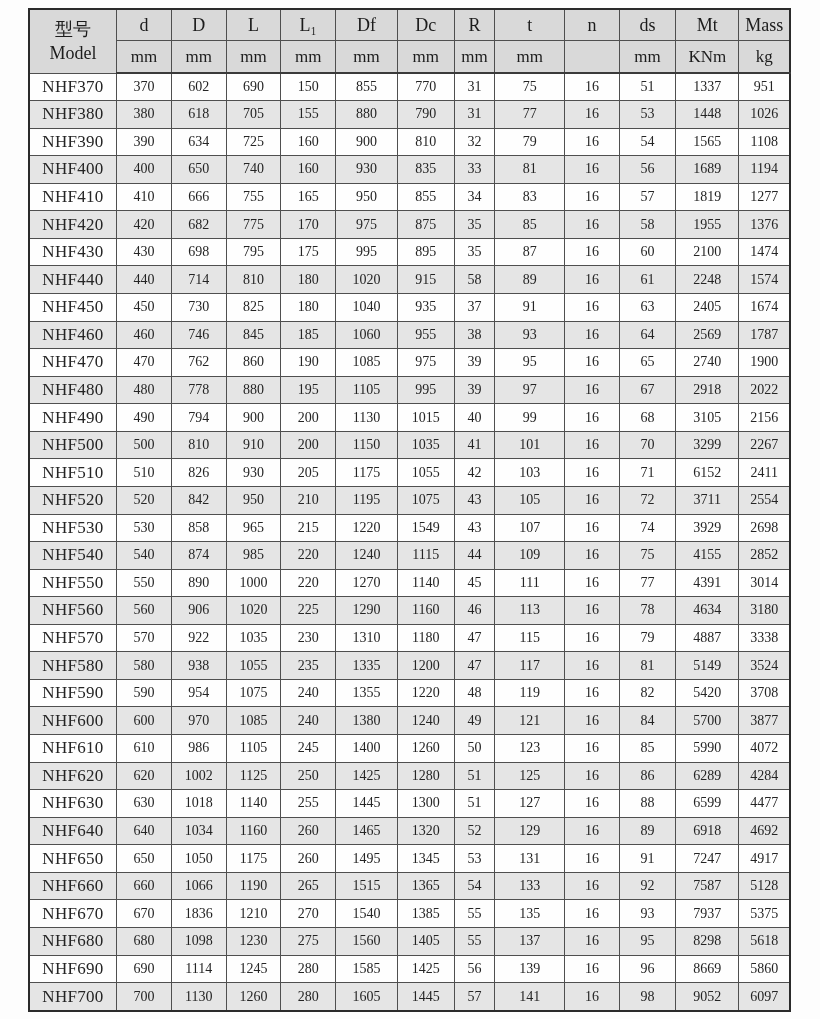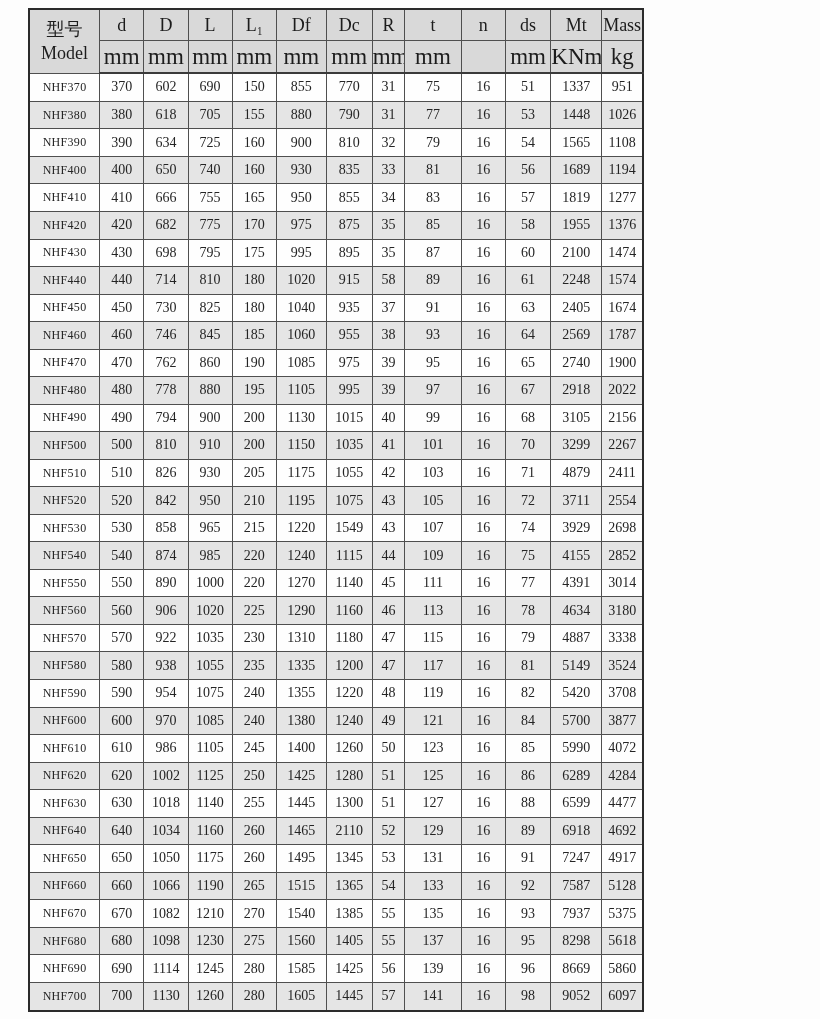--- a/index.html
+++ b/index.html
@@ -15,21 +15,21 @@
   }
   .page {
     position: relative;
     width: 820px;
     height: 1019px;
   }
   table.spec {
     position: absolute;
     left: 28px;
     top: 8px;
-    width: 616px;
+    width: 763px;
     height: 1004px;
     border-collapse: collapse;
     table-layout: fixed;
     background: #fff;
   }
   table.spec th, table.spec td {
     border: 1px solid #4f4f4f;
     text-align: center;
     vertical-align: middle;
     padding: 0;
@@ -37,32 +37,32 @@
     white-space: nowrap;
   }
   table.spec {
     border: 2px solid #2b2b2b;
   }
   thead th {
     background: #d9d9d9;
     font-weight: normal;
   }
   thead tr.names th { height: 30px; font-size: 18px; }
-  thead tr.units th { height: 31px; font-size: 23px; }
+  thead tr.units th { height: 31px; font-size: 17px; }
   thead tr.units th { border-bottom: 2px solid #3a3a3a; }
   th.model-header {
     font-size: 16px;
     line-height: 1.35;
   }
   tbody td {
     font-size: 14px;
     color: #242424;
   }
   tbody td.model-cell {
-    font-size: 12px;
+    font-size: 17px;
     letter-spacing: 0.3px;
   }
   tbody tr { background: #fefefe; }
   tbody tr.alt { background: #e5e5e5; }
 </style>
 </head>
 <body>
 
 <div class="page">
   <table class="spec">
@@ -331,21 +331,21 @@
           <td>510</td>
           <td>826</td>
           <td>930</td>
           <td>205</td>
           <td>1175</td>
           <td>1055</td>
           <td>42</td>
           <td>103</td>
           <td>16</td>
           <td>71</td>
-          <td>4879</td>
+          <td>6152</td>
           <td>2411</td>
         </tr>
         <tr class="alt">
           <td class="model-cell">NHF520</td>
           <td>520</td>
           <td>842</td>
           <td>950</td>
           <td>210</td>
           <td>1195</td>
           <td>1075</td>
@@ -521,21 +521,21 @@
           <td>6599</td>
           <td>4477</td>
         </tr>
         <tr class="alt">
           <td class="model-cell">NHF640</td>
           <td>640</td>
           <td>1034</td>
           <td>1160</td>
           <td>260</td>
           <td>1465</td>
-          <td>2110</td>
+          <td>1320</td>
           <td>52</td>
           <td>129</td>
           <td>16</td>
           <td>89</td>
           <td>6918</td>
           <td>4692</td>
         </tr>
         <tr>
           <td class="model-cell">NHF650</td>
           <td>650</td>
@@ -562,21 +562,21 @@
           <td>54</td>
           <td>133</td>
           <td>16</td>
           <td>92</td>
           <td>7587</td>
           <td>5128</td>
         </tr>
         <tr>
           <td class="model-cell">NHF670</td>
           <td>670</td>
-          <td>1082</td>
+          <td>1836</td>
           <td>1210</td>
           <td>270</td>
           <td>1540</td>
           <td>1385</td>
           <td>55</td>
           <td>135</td>
           <td>16</td>
           <td>93</td>
           <td>7937</td>
           <td>5375</td>

